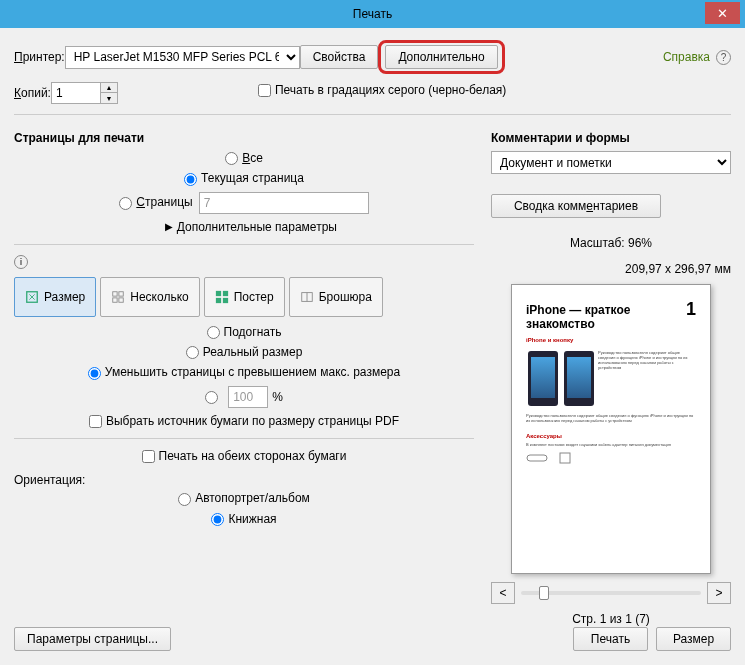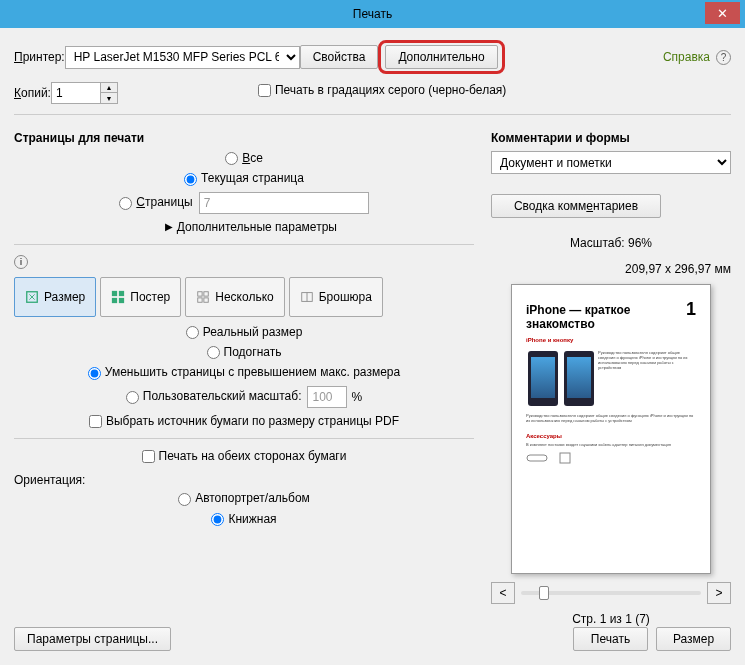--- a/index.html
+++ b/index.html
@@ -115,56 +115,56 @@
     <div class="toggle-group">
       <div class="tbtn active">
         <svg class="tico" viewBox="0 0 16 16">
             <rect x="2" y="2" width="12" height="12" fill="none" stroke="#3a7" stroke-width="1.5"></rect>
             <path d="M5 5 L11 11 M11 5 L5 11" stroke="#3a7"></path>
           </svg>
         <span>Размер</span>
       </div>
       <div class="tbtn">
         <svg class="tico" viewBox="0 0 16 16">
+            <rect x="2" y="2" width="5" height="5" fill="none" stroke="#888"></rect>
+            <rect x="9" y="2" width="5" height="5" fill="none" stroke="#888"></rect>
+            <rect x="2" y="9" width="5" height="5" fill="none" stroke="#888"></rect>
+            <rect x="9" y="9" width="5" height="5" fill="none" stroke="#888"></rect>
+          </svg>
+        <span>Несколько</span>
+      </div>
+      <div class="tbtn">
+        <svg class="tico" viewBox="0 0 16 16">
             <rect x="1" y="1" width="6" height="6" fill="#3a7"></rect>
             <rect x="9" y="1" width="6" height="6" fill="#3a7"></rect>
             <rect x="1" y="9" width="6" height="6" fill="#3a7"></rect>
             <rect x="9" y="9" width="6" height="6" fill="#3a7"></rect>
           </svg>
         <span>Постер</span>
       </div>
       <div class="tbtn">
         <svg class="tico" viewBox="0 0 16 16">
-            <rect x="2" y="2" width="5" height="5" fill="none" stroke="#888"></rect>
-            <rect x="9" y="2" width="5" height="5" fill="none" stroke="#888"></rect>
-            <rect x="2" y="9" width="5" height="5" fill="none" stroke="#888"></rect>
-            <rect x="9" y="9" width="5" height="5" fill="none" stroke="#888"></rect>
-          </svg>
-        <span>Несколько</span>
-      </div>
-      <div class="tbtn">
-        <svg class="tico" viewBox="0 0 16 16">
             <rect x="2" y="3" width="12" height="10" fill="none" stroke="#888"></rect>
             <line x1="8" y1="3" x2="8" y2="13" stroke="#888"></line>
           </svg>
         <span>Брошюра</span>
       </div>
     </div>
 
     <div class="radio-row">
+        <label><input type="radio" name="sz" style=""><span>Подогнать</span></label>
+      </div>
+    <div class="radio-row">
         <label><input type="radio" name="sz" style=""><span>Реальный размер</span></label>
       </div>
     <div class="radio-row">
-        <label><input type="radio" name="sz" style=""><span>Подогнать</span></label>
-      </div>
-    <div class="radio-row">
         <label><input type="radio" name="sz" checked="" style=""><span>Уменьшить страницы с превышением макс. размера</span></label>
       </div>
     <div class="radio-row">
-      <label><input type="radio" name="sz" style=""><span>Пользовательский масштаб:</span></label>
+      <label><input type="radio" name="sz" style=""></label>
       <input type="text" class="disabled-input" style="width: 40px; margin-left: 6px;" value="100">
       <span style="margin-left:4px">%</span>
     </div>
     <div class="check-row">
         <label><input type="checkbox" style=""><span>Выбрать источник бумаги по размеру страницы PDF</span></label>
       </div>
 
     <hr class="sep">
 
     <div class="check-row">

